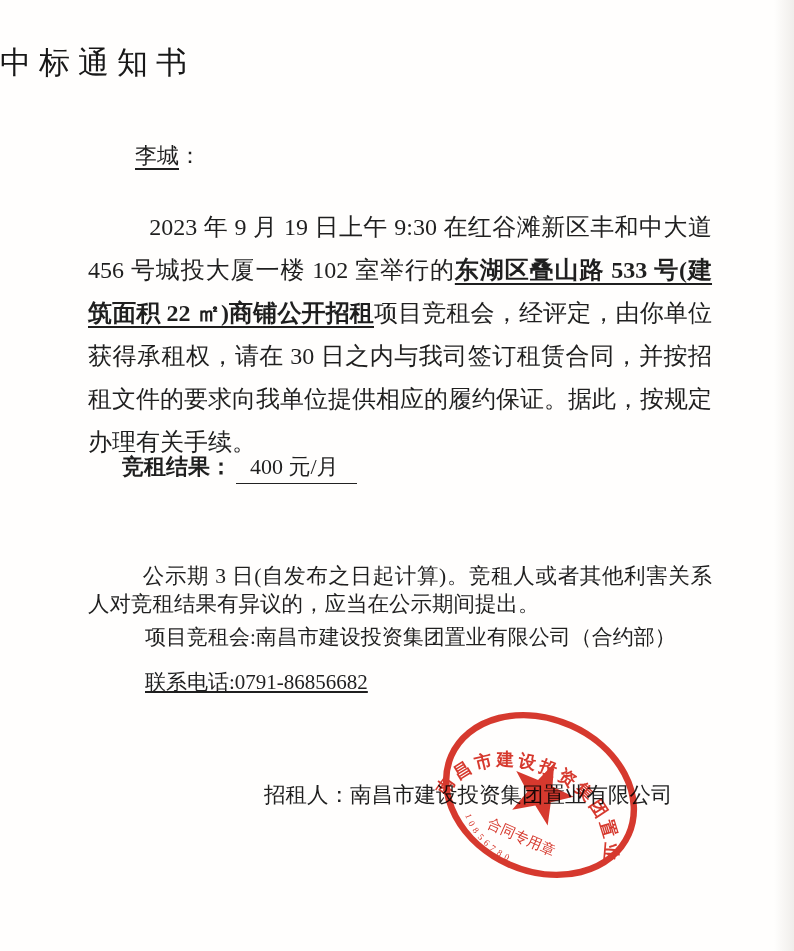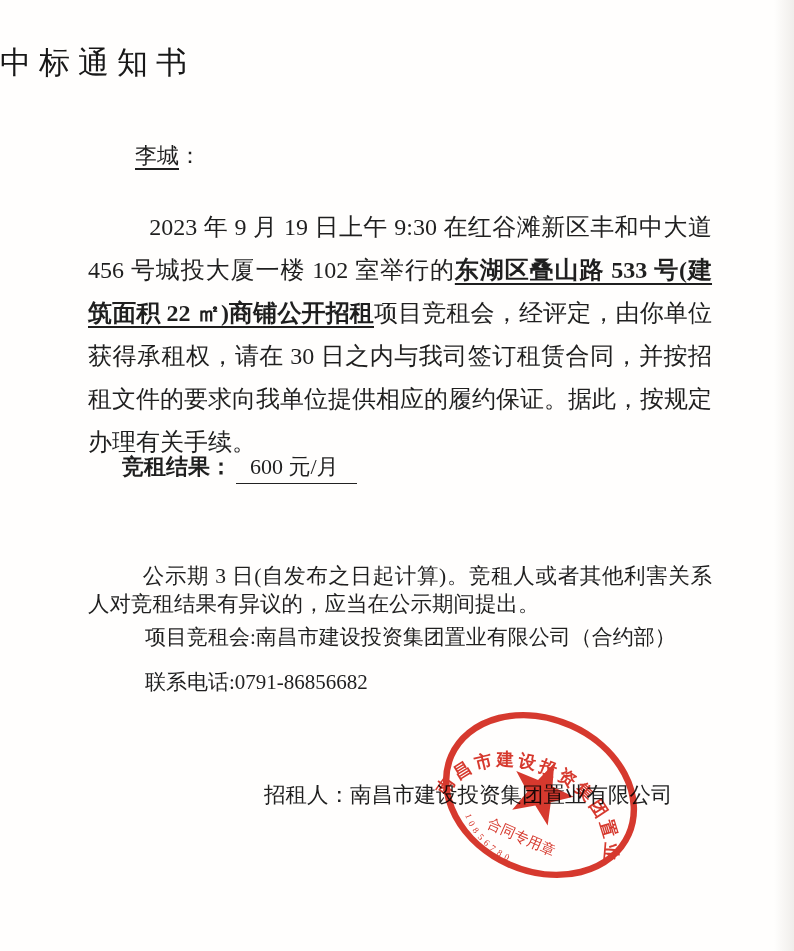--- a/index.html
+++ b/index.html
@@ -74,20 +74,21 @@
   }
   .supervisor-line {
     position: absolute;
     top: 623px; left: 145px;
     font-size: 21px;
   }
   .phone-line {
     position: absolute;
     top: 668px; left: 145px;
     font-size: 21px;
+    text-decoration: underline;
   }
   .lessor-line {
     position: absolute;
     top: 780px; left: 264px;
     font-size: 21.5px;
   }
   .date-line {
     position: absolute;
     top: 827px; left: 424px;
     font-size: 21.5px;
@@ -109,21 +110,21 @@
 
   <div class="recipient">
     <span class="name">李城</span><span>：</span>
   </div>
 
   <p class="intro-para">
     <span>2023 年 9 月 19 日上午 9:30 在红谷滩新区丰和中大道 456 号城投大厦一楼 102 室举行的</span><span class="bold-underline">东湖区叠山路 533 号(建筑面积 22 ㎡)商铺公开招租</span><span>项目竞租会，经评定，由你单位获得承租权，请在 30 日之内与我司签订租赁合同，并按招租文件的要求向我单位提供相应的履约保证。据此，按规定办理有关手续。</span>
   </p>
 
   <div class="result-line">
-    <span class="label">竞租结果：</span><span class="value">600 元/月</span>
+    <span class="label">竞租结果：</span><span class="value">400 元/月</span>
   </div>
 
   <p class="publicity-para">公示期 3 日(自发布之日起计算)。竞租人或者其他利害关系人对竞租结果有异议的，应当在公示期间提出。</p>
 
   <div class="supervisor-line">项目竞租会:南昌市建设投资集团置业有限公司（合约部）</div>
 
   <div class="phone-line">联系电话:0791-86856682</div>
 
   <div class="lessor-line">招租人：南昌市建设投资集团置业有限公司</div>
 

